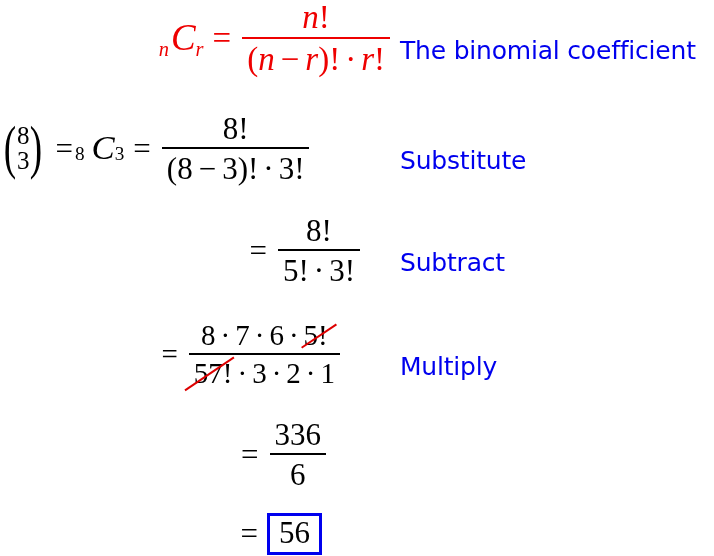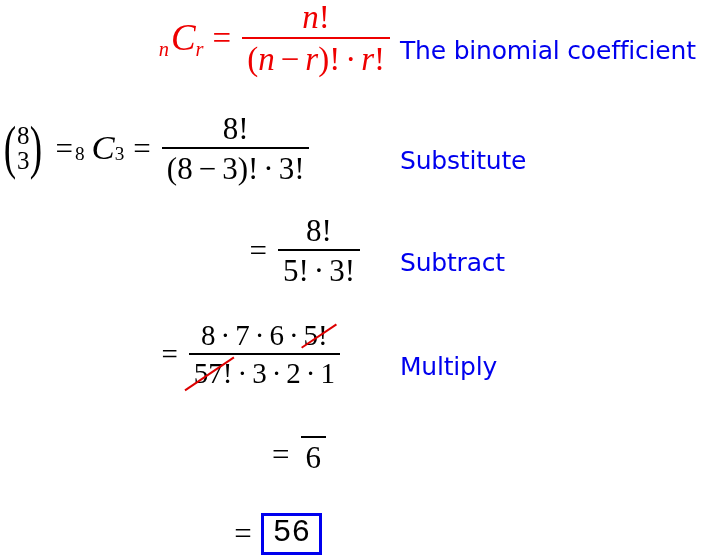--- a/index.html
+++ b/index.html
@@ -168,21 +168,20 @@
     border-top-width: 2.4px;
   }
 
   
   .boxed {
     border: 3px solid #0000ee;
     padding: 1px 9px 3px 9px;
     display: inline-block;
     line-height: 1.05;
     color: #000000;
-    font-family: Liberation Mono, monospace;
   }
 </style>
 </head>
 <body>
 
 <div class="sheet">
 
   <div class="row" style="top:2px; height:72px;">
     <div class="math-col">
       <span class="mexpr red" style="font-size:33px;">
@@ -305,20 +304,21 @@
     <div class="label-col">
       <span class="step-label">Multiply</span>
     </div>
   </div>
 
   <div class="row" style="top:418px; height:72px;">
     <div class="math-col" style="padding-right:72px;">
       <span class="mexpr" style="font-size:31px;">
         <span class="eq">=</span>
         <span class="frac">
+          <span class="num">336</span>
           <span class="bar"></span>
           <span class="den">6</span>
         </span>
       </span>
     </div>
   </div>
 
   <div class="row" style="top:512px; height:44px;">
     <div class="math-col" style="padding-right:78px;">
       <span class="mexpr" style="font-size:31px;">

